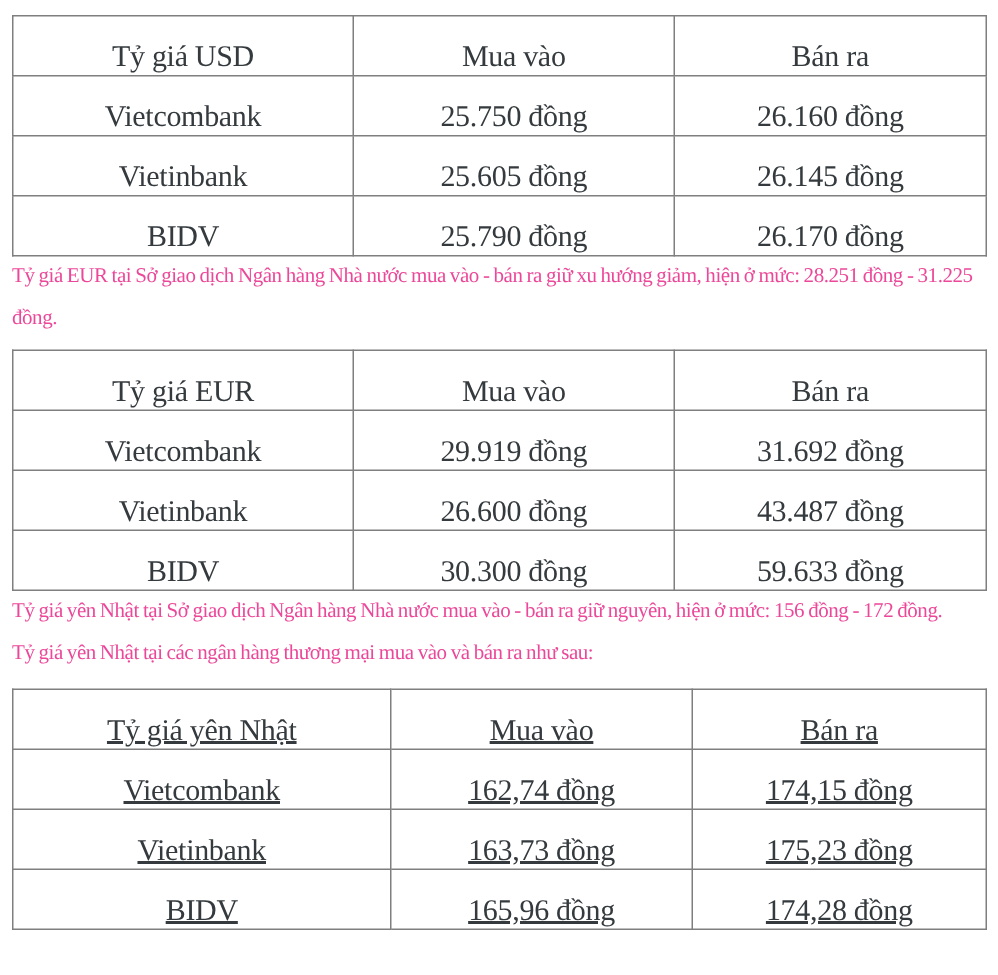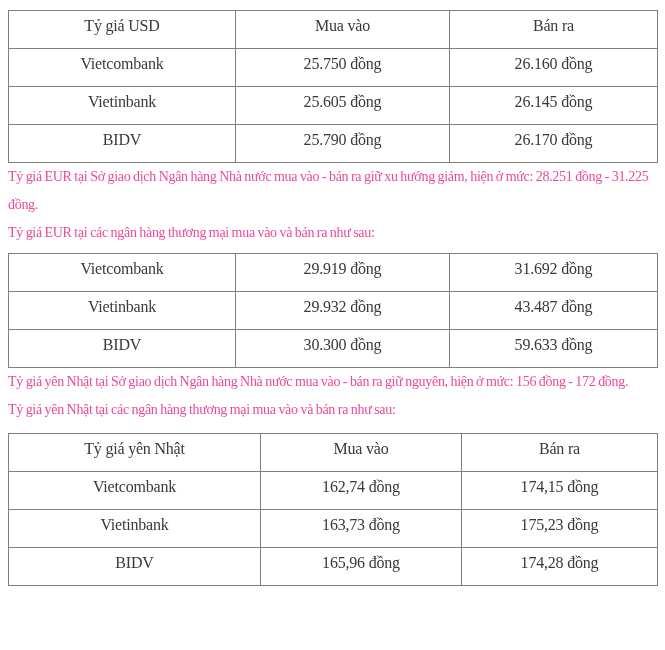--- a/index.html
+++ b/index.html
@@ -30,37 +30,37 @@
     overflow: hidden;
   }
   table.rate-table {
     border-collapse: collapse;
     width: 649px;
     table-layout: fixed;
   }
   table.rate-table th,
   table.rate-table td {
     border: 1px solid #7f7f7f;
-    font-size: 16px;
+    font-size: 20px;
     font-weight: normal;
     text-align: center;
     vertical-align: top;
     box-sizing: border-box;
     height: 38px;
-    padding: 6px 4px 0 4px;
+    padding: 16px 4px 0 4px;
     letter-spacing: -0.2px;
     overflow: hidden;
     white-space: nowrap;
   }
   .mt-p1 { margin-top: 4px; }
   .mt-p2 { margin-top: 3px; }
   .mt-t2 { margin-top: 6px; }
   .mt-p3 { margin-top: 4px; }
   .mt-p4 { margin-top: 8px; }
-  .mt-t3 { margin-top: 9px; }
+  .mt-t3 { margin-top: 9px; text-decoration: underline; }
 </style>
 </head>
 <body>
 
 <div class="content">
 
   <table class="rate-table">
     <colgroup>
       <col style="width:227px">
         <col style="width:214px">
@@ -85,37 +85,41 @@
       <tr>
         <td>BIDV</td>
         <td>25.790 đồng</td>
         <td>26.170 đồng</td>
       </tr>
     </tbody>
   </table>
 
   <p class="body-text mt-p1">Tỷ giá EUR tại Sở giao dịch Ngân hàng Nhà nước mua vào - bán ra giữ xu hướng giảm, hiện ở mức: 28.251 đồng - 31.225 đồng.</p>
 
-  <p class="body-text oneline mt-p2">Tỷ giá EUR tại các ngân hàng thương mại mua vào và bán ra như sau:</p>
 
   <table class="rate-table mt-t2">
     <colgroup>
       <col style="width:227px">
         <col style="width:214px">
         <col style="width:208px">
     </colgroup>
     <tbody>
       <tr>
+        <th>Tỷ giá EUR</th>
+        <th>Mua vào</th>
+        <th>Bán ra</th>
+      </tr>
+      <tr>
         <td>Vietcombank</td>
         <td>29.919 đồng</td>
         <td>31.692 đồng</td>
       </tr>
       <tr>
         <td>Vietinbank</td>
-        <td>29.932 đồng</td>
+        <td>26.600 đồng</td>
         <td>43.487 đồng</td>
       </tr>
       <tr>
         <td>BIDV</td>
         <td>30.300 đồng</td>
         <td>59.633 đồng</td>
       </tr>
     </tbody>
   </table>
 

